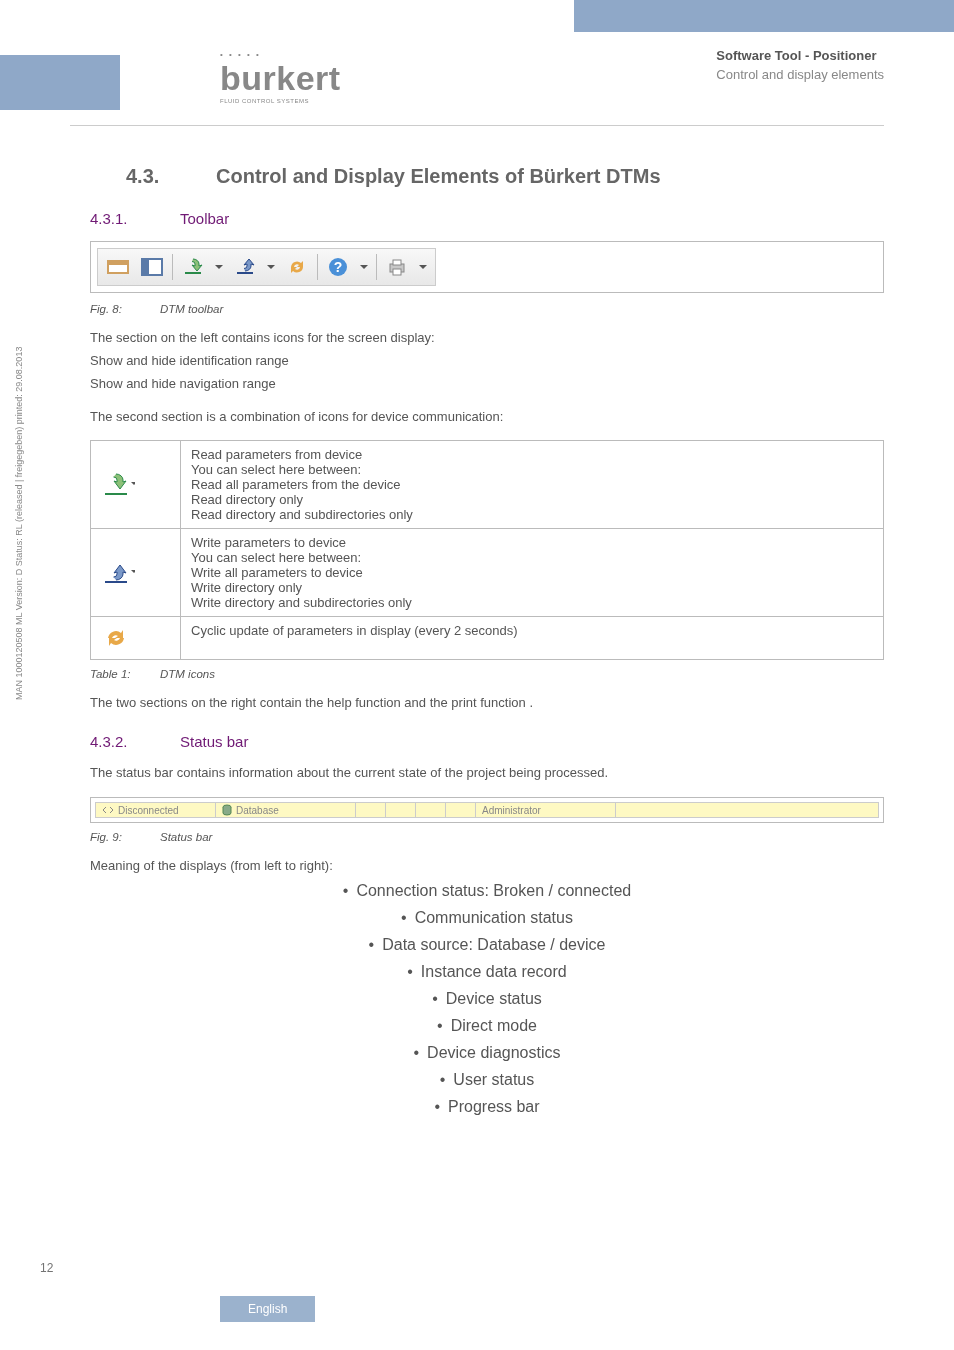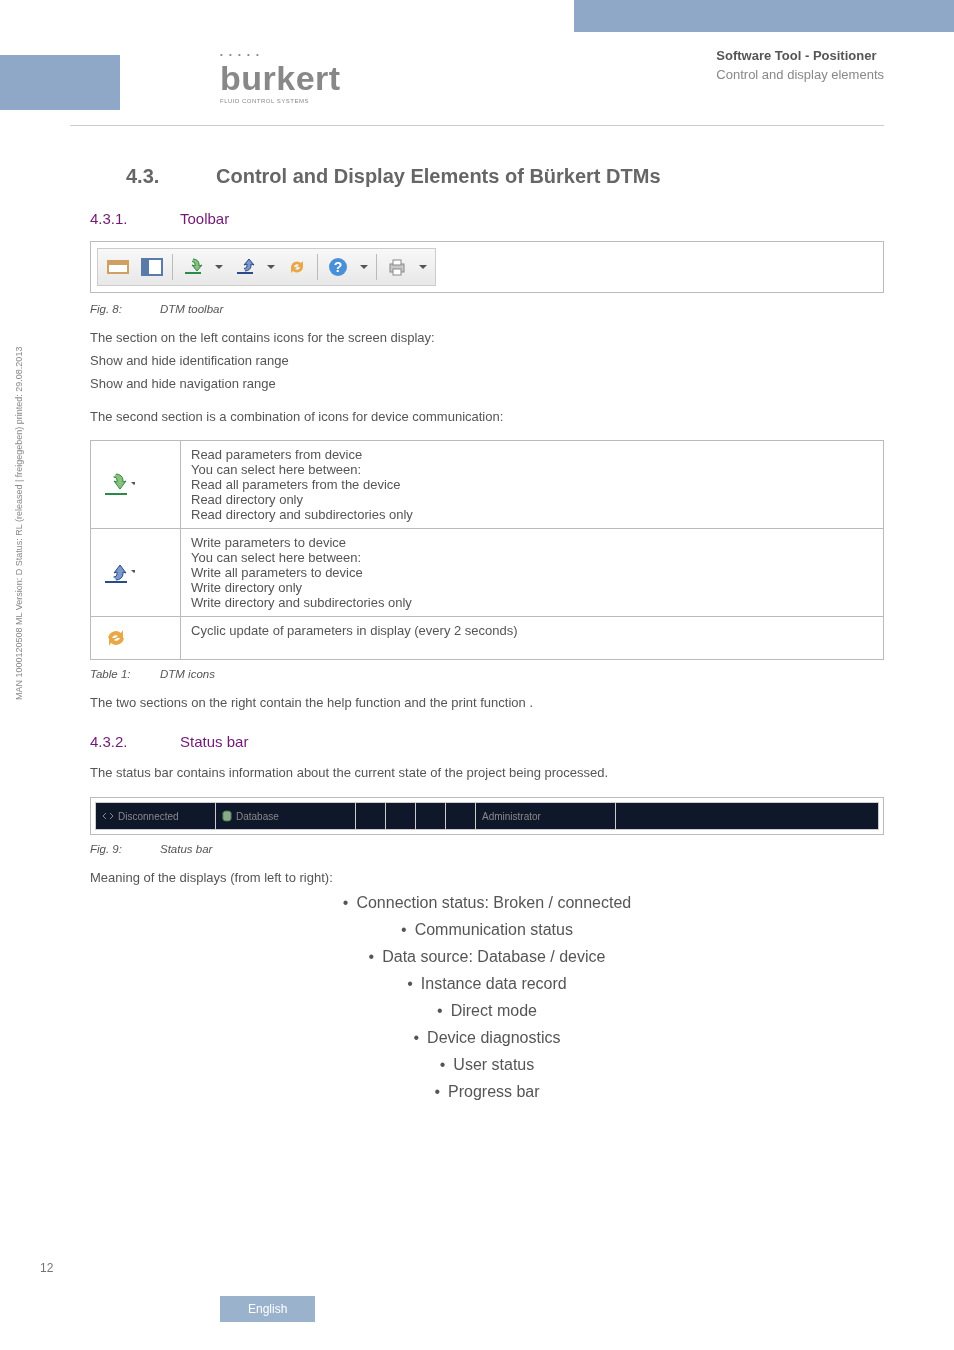--- a/index.html
+++ b/index.html
@@ -100,23 +100,23 @@
   .two-col .left { width: 220px; }
   .two-col .right { flex: 1; }
   .statusbar-box {
     border: 1px solid #bbb;
     padding: 4px;
     margin-bottom: 8px;
   }
   .statusbar-inner {
     display: flex;
     align-items: flex-end;
-    background: #0f172a;
+    background: #fef9c3;
     border: 1px solid #ccc;
-    height: 28px;
+    height: 16px;
     font-size: 10px;
     color: #888;
   }
   .sb-cell { padding: 0 6px; border-right: 1px solid #ccc; height: 100%; display: flex; align-items: center; gap: 4px; }
   ul.bullets { list-style: none; margin-top: 6px; }
   ul.bullets li { margin-bottom: 9px; font-size: 16px; text-align: center; }
   ul.bullets li::before { content: "•"; margin-right: 8px; color: #555; }
   .side-text {
     position: absolute;
     top: 700px; left: 14px;
@@ -355,20 +355,21 @@
     <span class="lbl">Fig. 9:</span><span>Status bar</span>
   </p>
 
   <p class="body">Meaning of the displays (from left to right):</p>
 
   <ul class="bullets">
     <li>Connection status: Broken / connected</li>
     <li>Communication status</li>
     <li>Data source: Database / device</li>
     <li>Instance data record</li>
+    <li>Device status</li>
     <li>Direct mode</li>
     <li>Device diagnostics</li>
     <li>User status</li>
     <li>Progress bar</li>
   </ul>
 
 </div>
 
 <div class="side-text">MAN  1000120508  ML  Version: D  Status: RL (released | freigegeben)  printed: 29.08.2013</div>
 <div class="page-num">12</div>

